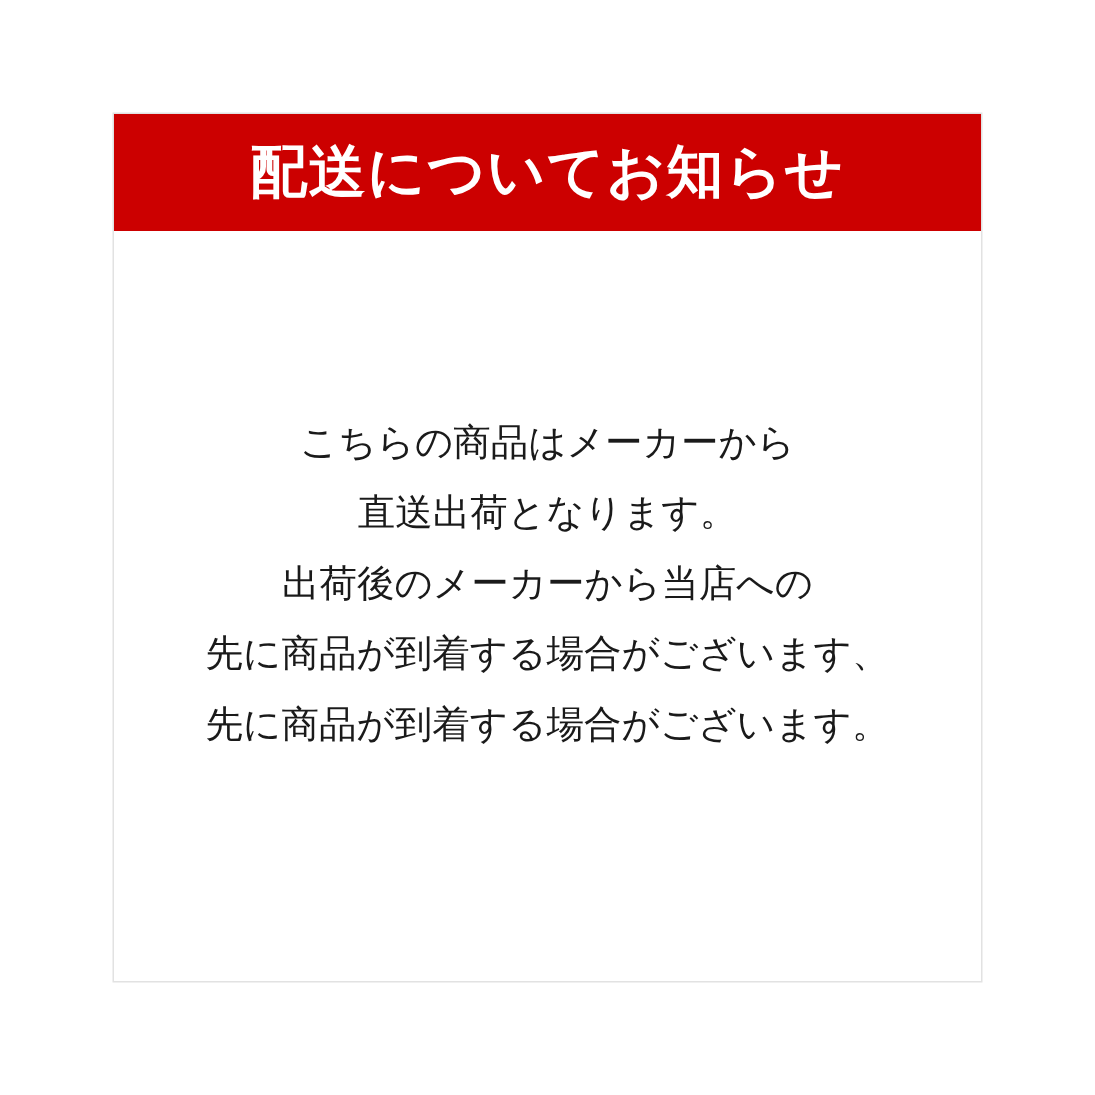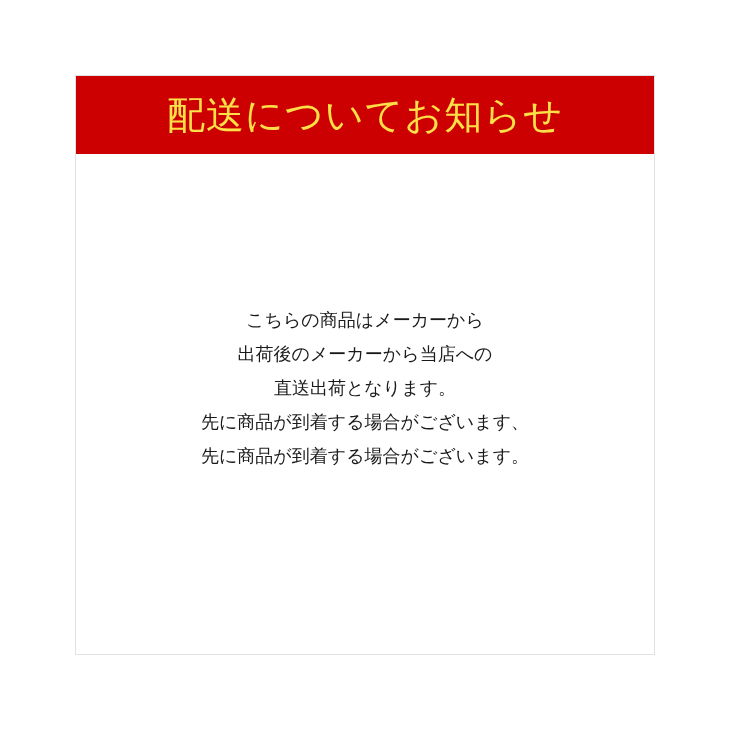--- a/index.html
+++ b/index.html
@@ -27,52 +27,52 @@
   }
   .notice-header {
     background: #cc0000;
     height: 78px;
     display: flex;
     align-items: center;
     justify-content: center;
     flex: 0 0 auto;
   }
   .notice-header-title {
-    color: #fde047;
+    color: #ffffff;
     font-size: 38px;
-    font-weight: normal;
+    font-weight: bold;
     letter-spacing: 1px;
     line-height: 1;
     white-space: nowrap;
   }
   .notice-body {
     flex: 1 1 auto;
     display: flex;
     flex-direction: column;
     align-items: center;
     justify-content: center;
     padding: 10px 14px 40px 14px;
     box-sizing: border-box;
   }
   .notice-line {
-    font-size: 18px;
+    font-size: 25px;
     color: #1a1a1a;
     line-height: 1.88;
     text-align: center;
     white-space: nowrap;
     font-weight: normal;
   }
 </style>
 </head>
 <body>
 
 <div class="notice-card">
   <div class="notice-header">
     <div class="notice-header-title">配送についてお知らせ</div>
   </div>
   <div class="notice-body">
     <div class="notice-line">こちらの商品はメーカーから</div>
+    <div class="notice-line">直送出荷となります。</div>
     <div class="notice-line">出荷後のメーカーから当店への</div>
-    <div class="notice-line">直送出荷となります。</div>
     <div class="notice-line">先に商品が到着する場合がございます、</div>
     <div class="notice-line">先に商品が到着する場合がございます。</div>
   </div>
 </div>
 
 </body></html>

